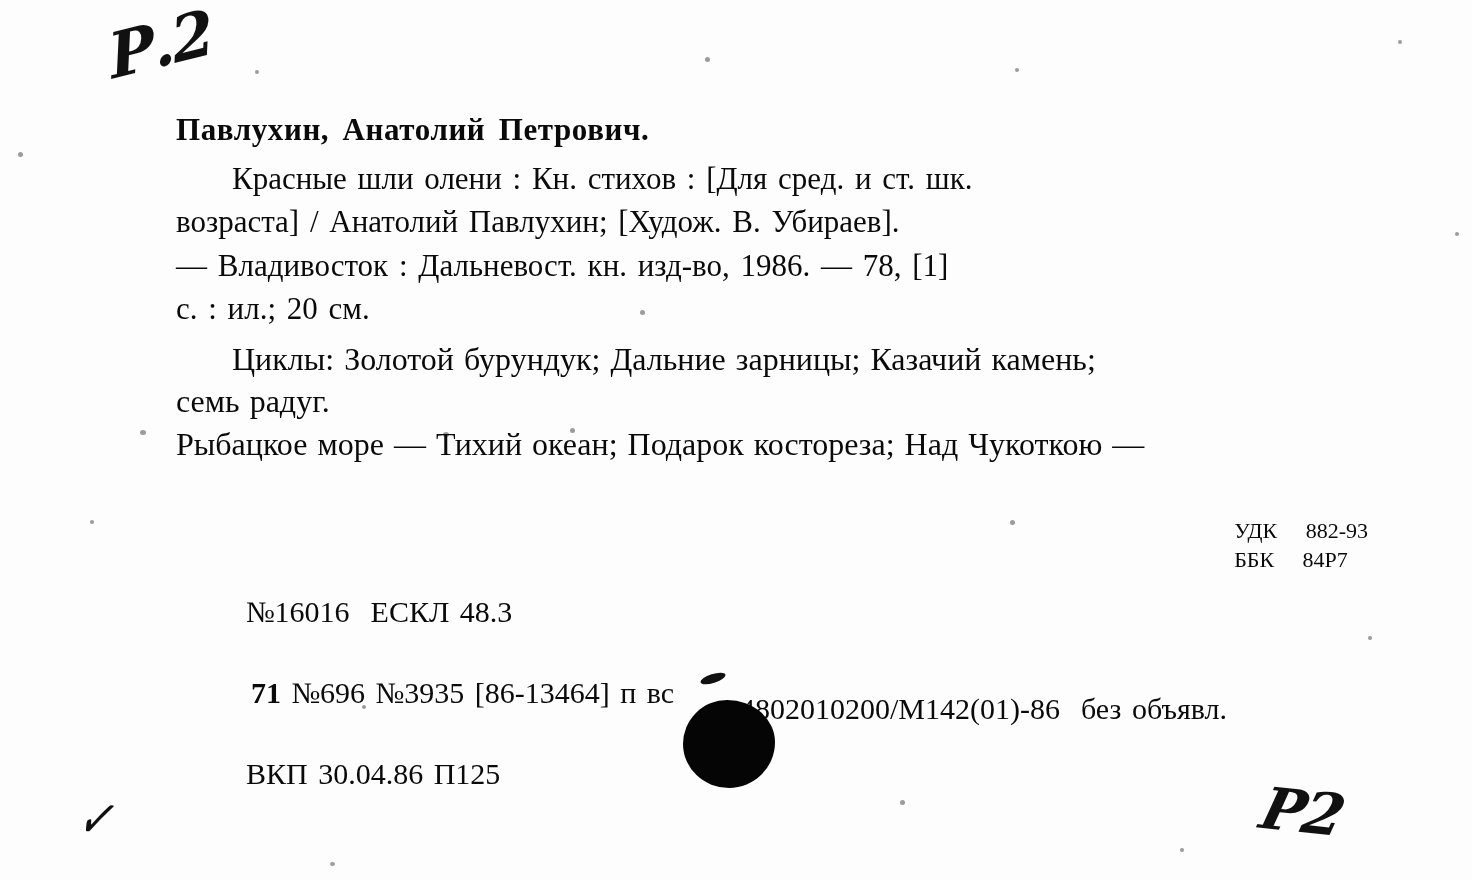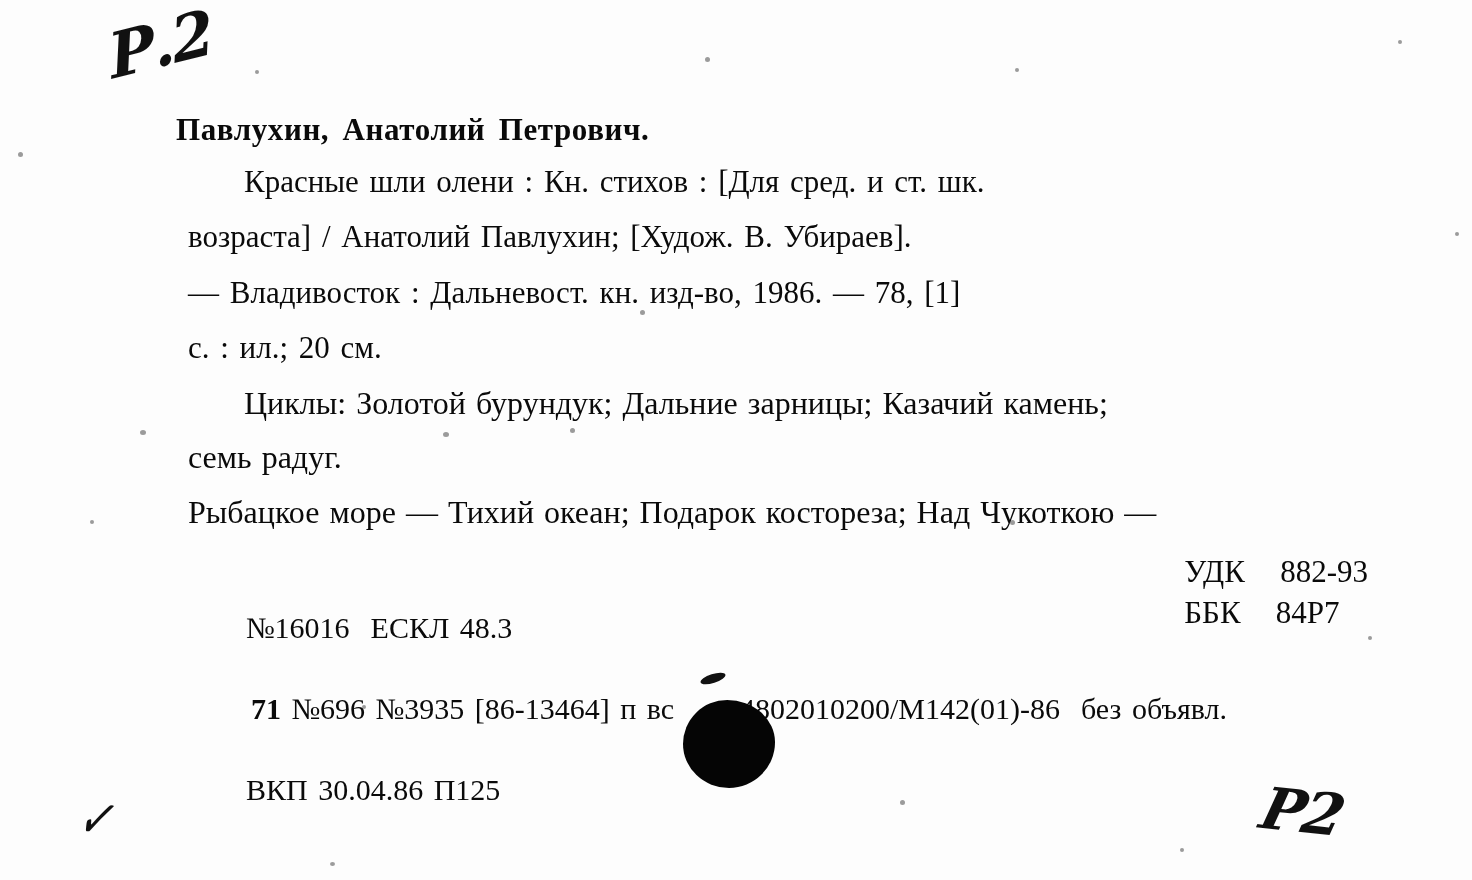--- a/index.html
+++ b/index.html
@@ -65,58 +65,56 @@
   .heading {
     font-size: 31px;
     font-weight: 700;
     letter-spacing: .6px;
     margin: 0 0 9px 0;
     word-spacing: 5px;
   }
   .para {
     font-size: 31px;
     line-height: 1.40;
-    margin: 12px;
+    margin: 0;
     word-spacing: 3px;
   }
   .para.indent {
     text-indent: 56px;
   }
   .tight {
     font-size: 32px;
     line-height: 1.33;
     word-spacing: 2px;
   }
   .block-gap {
     margin-top: 7px;
   }
 
   
   #codes {
     position: absolute;
     right: 104px;
     top: 516px;
     text-align: left;
-    font-size: 31px;
+    font-size: 22px;
     line-height: 1.33;
-    margin-top: 35px;
   }
   #codes .code-row {
     white-space: pre;
     word-spacing: 4px;
   }
 
   
   #accession {
     position: absolute;
     left: 188px;
     top: 592px;
     font-size: 30px;
     line-height: 1.35;
-    margin-top: 16px;
   }
   #accession .acc-row {
     white-space: pre;
     word-spacing: 3px;
   }
   .acc-indent {
     padding-left: 58px;
   }
 
   

